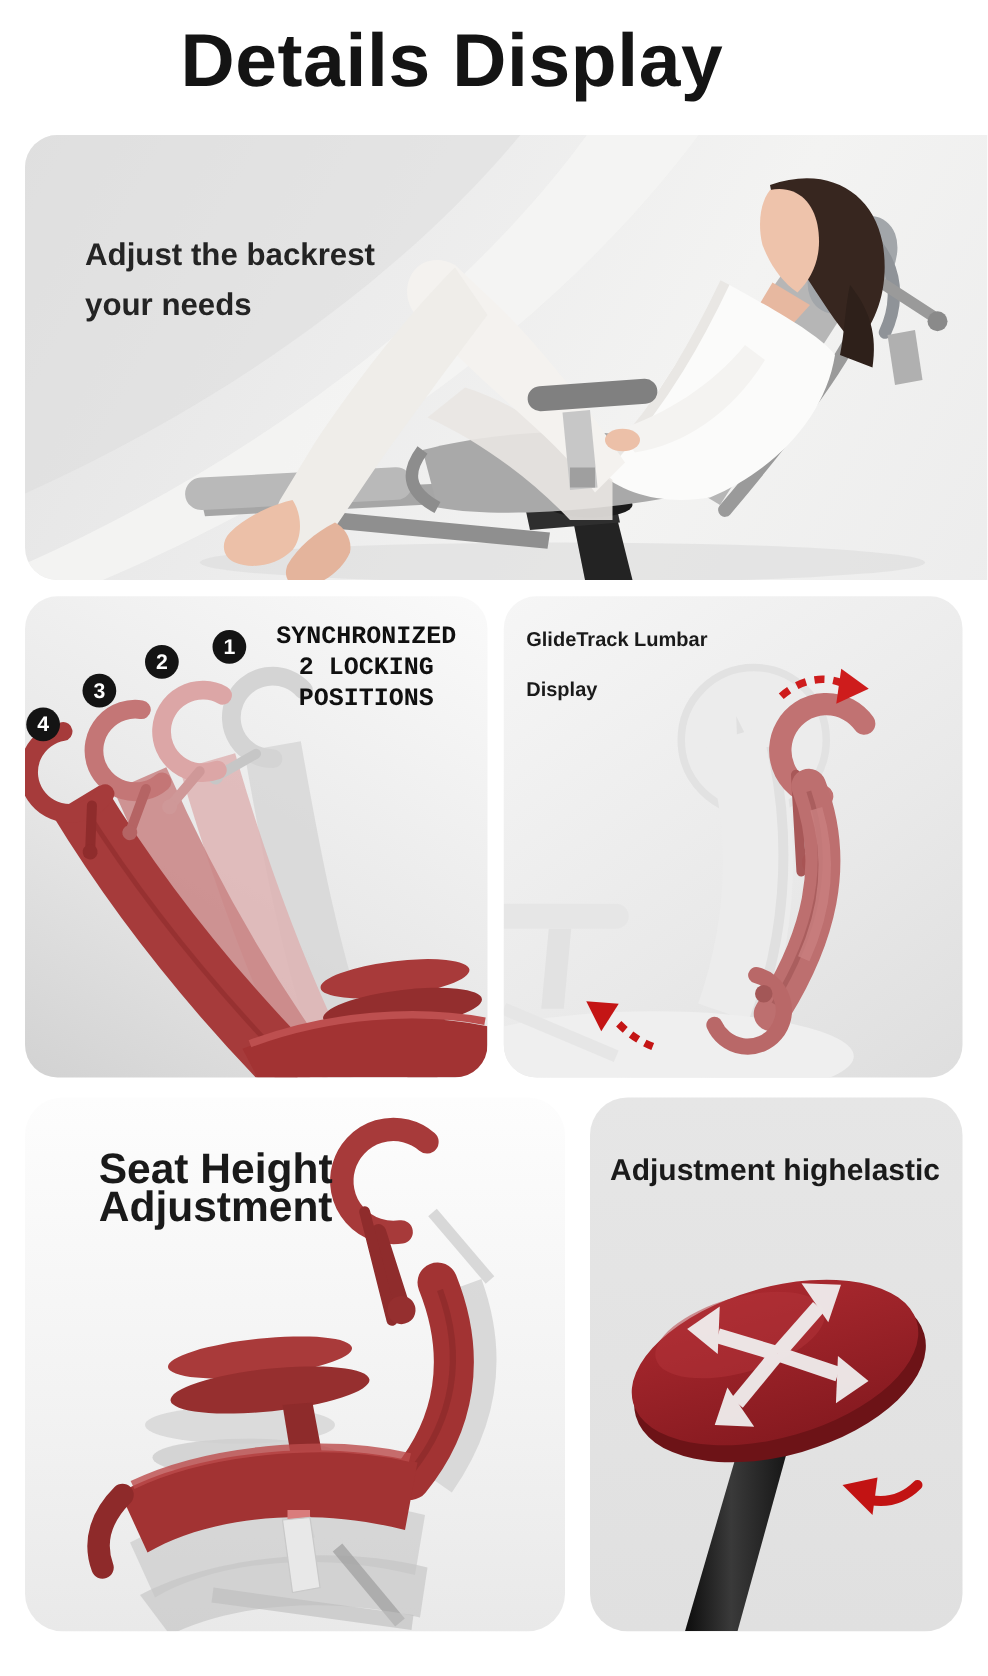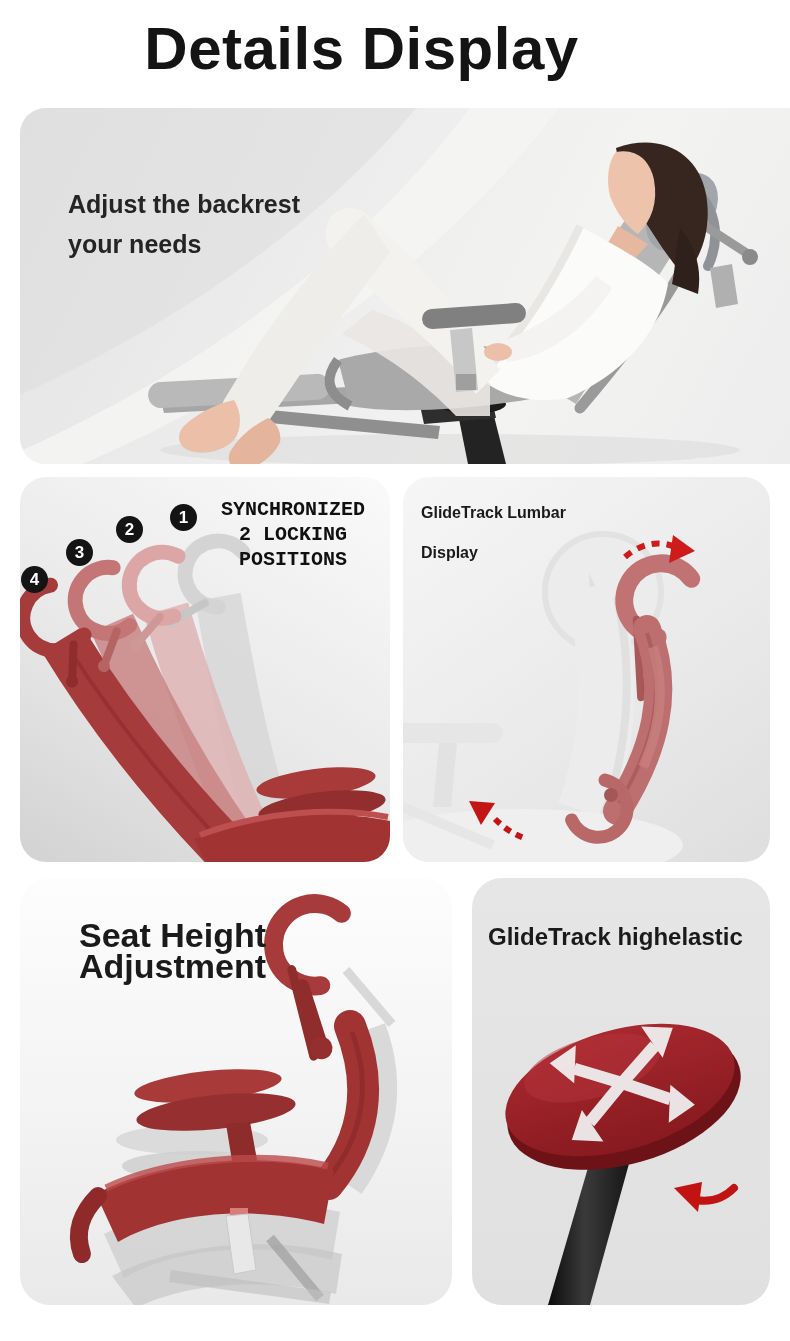--- a/index.html
+++ b/index.html
@@ -224,17 +224,17 @@
         <polygon points="116,156 86,166 104,192" stroke="none"></polygon>
         <path d="M150,205 L192,234" stroke-width="12" fill="none"></path>
         <polygon points="196,220 214,246 184,256" stroke="none"></polygon>
         <path d="M150,205 L108,234" stroke-width="12" fill="none"></path>
         <polygon points="104,220 86,246 116,256" stroke="none"></polygon>
       </g>
       <path d="M262,310 Q246,326 224,322" stroke="#c21313" stroke-width="8" fill="none" stroke-linecap="round"></path>
       <polygon points="202,310 230,304 226,334" fill="#c21313"></polygon>
     </svg>
     <div class="caption caption-mesh">
-      <div>GlideTrack highelastic</div>
+      <div>Adjustment highelastic</div>
     </div>
   </section>
 
 </div>
 
 </body></html>

